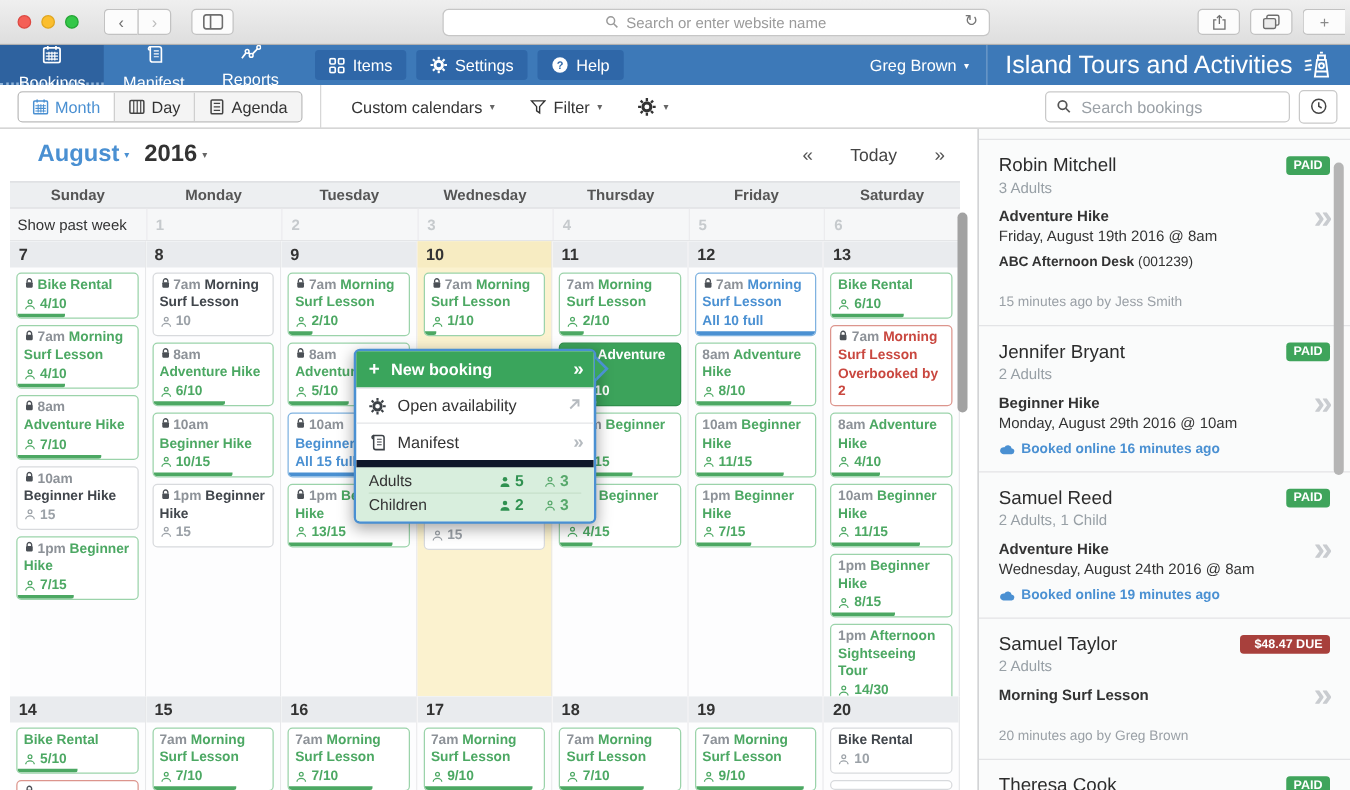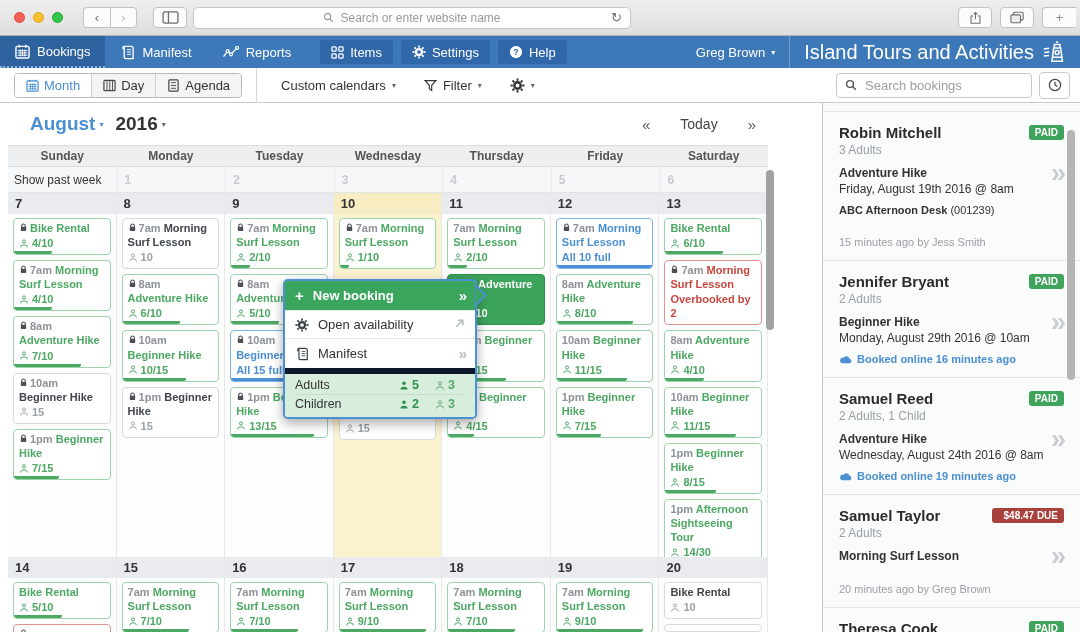--- a/index.html
+++ b/index.html
@@ -15,31 +15,31 @@
   .tl.r{background:#f45f56;border:1px solid #dd4942;}
   .tl.y{background:#fbbe2e;border:1px solid #e0a61f;}
   .tl.g{background:#33c748;border:1px solid #23a534;}
   .bf{display:flex;margin-left:6px;}
   .cbtn{height:21px;background:#fcfcfc;border:1px solid #c2c2c2;border-radius:4px;color:#6e6e6e;
     display:flex;align-items:center;justify-content:center;font-size:13px;}
   .bf .cbtn{width:27px;border-radius:0 4px 4px 0;}
   .bf .cbtn:first-child{border-radius:4px 0 0 4px;border-right:none;}
   .bf .fwd{color:#bdbdbd;}
   .sb-toggle{width:34px;margin-left:10px;}
-  .urlwrap{flex:1;display:flex;justify-content:flex-start;}
+  .urlwrap{flex:1;display:flex;justify-content:center;}
   .url{width:438px;height:22px;background:#fff;border:1px solid #c6c6c6;border-radius:5px;
     display:flex;align-items:center;justify-content:center;gap:6px;color:#9a9a9a;font-size:12px;position:relative;}
   .url .reload{position:absolute;right:8px;color:#777;font-family:"DejaVu Sans";font-size:13px;}
   .chrome-right{display:flex;gap:8px;margin-right:-4px;}
   .chrome-right .cbtn{width:34px;}
   .plusbtn{width:16px;border-radius:4px 0 0 4px;border-right:none;color:#8a8a8a;}
 
   
   .nav{height:32px;background:#3d79b8;display:flex;align-items:stretch;color:#fff;font-size:13px;}
-  .nav-item{display:flex;align-items:center;gap:7px;padding:0 15px;cursor:default;}
+  .nav-item{display:flex;align-items:center;gap:7px;padding:0 15px;cursor:default;flex-direction:column;}
   .nav-item.active{background:#2e629f;border-bottom:2px dotted #8fb4d9;}
   .nav-pill{display:flex;align-items:center;gap:6px;background:#2f67a8;border-radius:3px;margin:4px 4px;padding:0 11px;}
   .nav-right{margin-left:auto;display:flex;align-items:center;}
   .nav-user{padding:0 14px;display:flex;align-items:center;gap:6px;}
   .nav-div{width:1px;height:32px;background:rgba(255,255,255,.28);}
   .nav-co{font-size:20px;padding:0 10px 0 14px;display:flex;align-items:center;gap:8px;}
 
   
   .toolbar{height:35px;background:#fff;border-bottom:1px solid #c9c9c9;display:flex;align-items:center;
     padding:0 10px 0 14px;font-size:13px;color:#333;}
@@ -51,21 +51,21 @@
   .tb-item{display:flex;align-items:center;gap:6px;padding:0 10px;}
   .tb-right{margin-left:auto;display:flex;align-items:center;}
   .searchbox{width:196px;height:25px;border:1px solid #c9c9c9;border-radius:4px;background:#fff;
     display:flex;align-items:center;gap:6px;padding:0 8px;color:#555;}
   .searchbox input{border:none;outline:none;font-size:13px;width:150px;color:#555;font-family:inherit;background:transparent;}
   .searchbox input::placeholder{color:#9aa0a6;}
   .clockbtn{width:31px;height:27px;border:1px solid #c9c9c9;border-radius:4px;background:#fff;
     display:flex;align-items:center;justify-content:center;margin-left:7px;color:#444;}
 
   
-  .main{position:relative;height:529px;display:flex;overflow:hidden;gap:40px;}
+  .main{position:relative;height:529px;display:flex;overflow:hidden;}
   .cal-panel{width:782px;position:relative;}
   .cal-header{height:42px;display:flex;align-items:center;padding:0 26px 0 30px;}
   .month{color:#4a90d2;font-weight:bold;font-size:19px;}
   .year{color:#333;font-weight:bold;font-size:19px;margin-left:12px;}
   .cal-header .caret{margin-left:4px;color:#4a90d2;}
   .cal-header .year .caret{color:#666;}
   .cal-nav{margin-left:auto;display:flex;align-items:center;gap:30px;font-size:14px;color:#444;}
   .cal-nav .arr{font-size:15px;color:#555;}
   .grid-wrap{margin:0 14px 0 8px;}
   .dow{display:grid;grid-template-columns:repeat(7,1fr);height:22px;background:#edeff1;
@@ -121,21 +121,21 @@
   .mfr+.mfr{border-top:1px solid #c6dfca;}
   .mfr .lbl{flex:1;}
   .mfr .pair{display:flex;align-items:center;gap:3px;width:36px;color:#2f9150;font-weight:bold;}
   .mfr .pair.sec{color:#57a86b;width:30px;}
 
   
   .sidebar{flex:1;border-left:1px solid #c6c8ca;background:#fafbfb;position:relative;overflow:hidden;padding-top:8px;}
   .entry{border-bottom:1px solid #e3e4e6;padding:12px 16px;position:relative;}
   .entry:first-child{border-top:1px solid #e3e4e6;}
   .ehead{display:flex;align-items:flex-start;}
-  .name{font-size:15px;font-weight:bold;color:#2c2c2c;flex:1;}
+  .name{font-size:15px;font-weight:normal;color:#2c2c2c;flex:1;}
   .badge{font-size:10px;font-weight:bold;color:#fff;padding:2px 6px;border-radius:3px;margin-top:1px;}
   .badge.paid{background:#3fa45b;}
   .badge.due{background:#a8403c;padding-left:12px;}
   .party{color:#98a0a6;font-size:12px;margin:2px 0 9px;min-height:8px;}
   .activity{font-weight:bold;font-size:12px;color:#333;}
   .when{font-size:12px;color:#333;margin-top:2px;}
   .src{font-size:11px;color:#333;margin-top:8px;}
   .meta{font-size:11px;color:#9aa0a6;margin-top:20px;}
   .online{font-size:11px;color:#4a90d2;font-weight:bold;margin-top:8px;display:flex;align-items:center;gap:5px;}
   .chev{position:absolute;right:18px;top:46px;color:#c9ccd0;font-size:27px;font-weight:bold;letter-spacing:-4px;}

